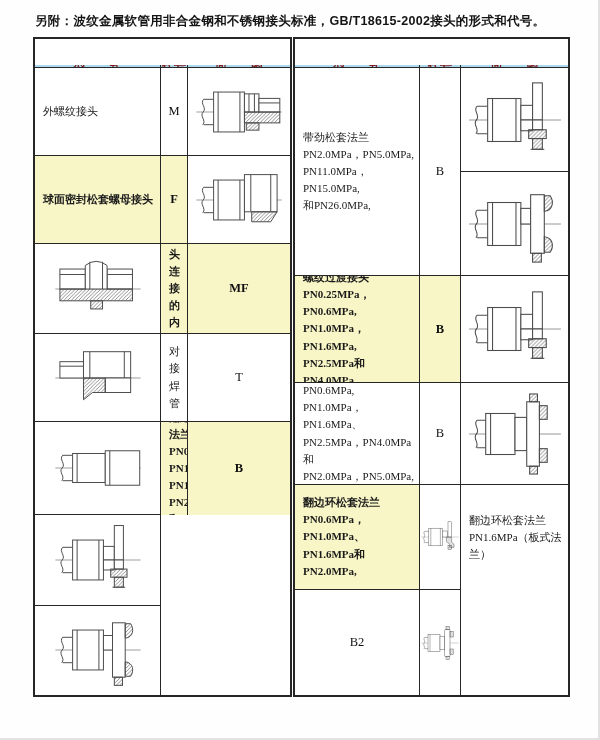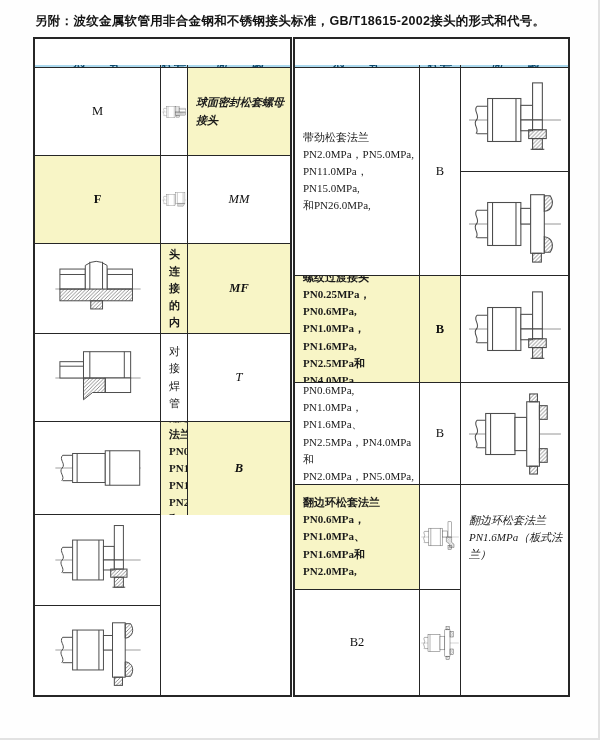--- a/index.html
+++ b/index.html
@@ -17,25 +17,25 @@
     border:2px solid #262626;
   }
   .tbl-left  { left:33px;  width:255px; grid-template-columns:126px 27px 1fr;
                grid-template-rows:29px 88px 88px 90px 88px 93px 180px; }
   .tbl-right { left:293px; width:273px; grid-template-columns:125px 41px 1fr;
                grid-template-rows:29px 208px 107px 102px 105px 105px; }
   .cell {
     box-sizing:border-box; border-right:1px solid #262626; border-bottom:1px solid #262626;
     overflow:hidden; background:#fff;
   }
-  .cell:nth-child(3n) { border-right:none;font-style:italic; }
+  .cell:nth-child(3n) { border-right:none; }
   .cell:nth-last-child(-n+3) { border-bottom:none; }
   .hd {
     background:#abd9ee; display:flex; align-items:center; justify-content:center;
-    font-size:12px; font-weight:bold; color:#0c4a6e;margin-top:26px;
+    font-size:12px; font-weight:bold; color:#7f1d1d;margin-top:26px;
   }
   .ct {
     font-family:"Liberation Serif", serif; font-size:11px; color:#1a1a1a;
     display:flex; align-items:center; padding:4px 4px 4px 8px;
     white-space:pre-line; line-height:1.55;
   }
   .cc {
     display:flex; align-items:center; justify-content:center;
     font-family:"Liberation Serif", serif; font-size:12.5px; color:#101010;
   }
@@ -175,36 +175,36 @@
     </defs>
   </svg>
 
   <div class="title">另附：波纹金属软管用非合金钢和不锈钢接头标准，GB/T18615-2002接头的形式和代号。</div>
 
   <div class="tbl tbl-left">
     <div class="cell hd">型　　式</div>
     <div class="cell hd">代号</div>
     <div class="cell hd">简　　图</div>
 
+    <div class="cell ct">外螺纹接头</div>
     <div class="cell cc">M</div>
     <div class="cell cd">
       <svg class="diag" viewBox="0 0 100 86">
           <use href="#sym-male-thread"></use>
         </svg>
     </div>
 
     <div class="cell ct hl">球面密封松套螺母接头</div>
     <div class="cell cc hl">F</div>
     <div class="cell cd">
       <svg class="diag" viewBox="0 0 100 86">
           <use href="#sym-swivel-nut"></use>
         </svg>
     </div>
 
-    <div class="cell cc">MM</div>
     <div class="cell cd">
       <svg class="diag" viewBox="0 0 100 86">
           <use href="#sym-nipple-mm"></use>
         </svg>
     </div>
 
     <div class="cell ct hl">与松套螺母接头连接的内
 螺纹过渡接头</div>
     <div class="cell cc hl">MF</div>
     <div class="cell cd">

